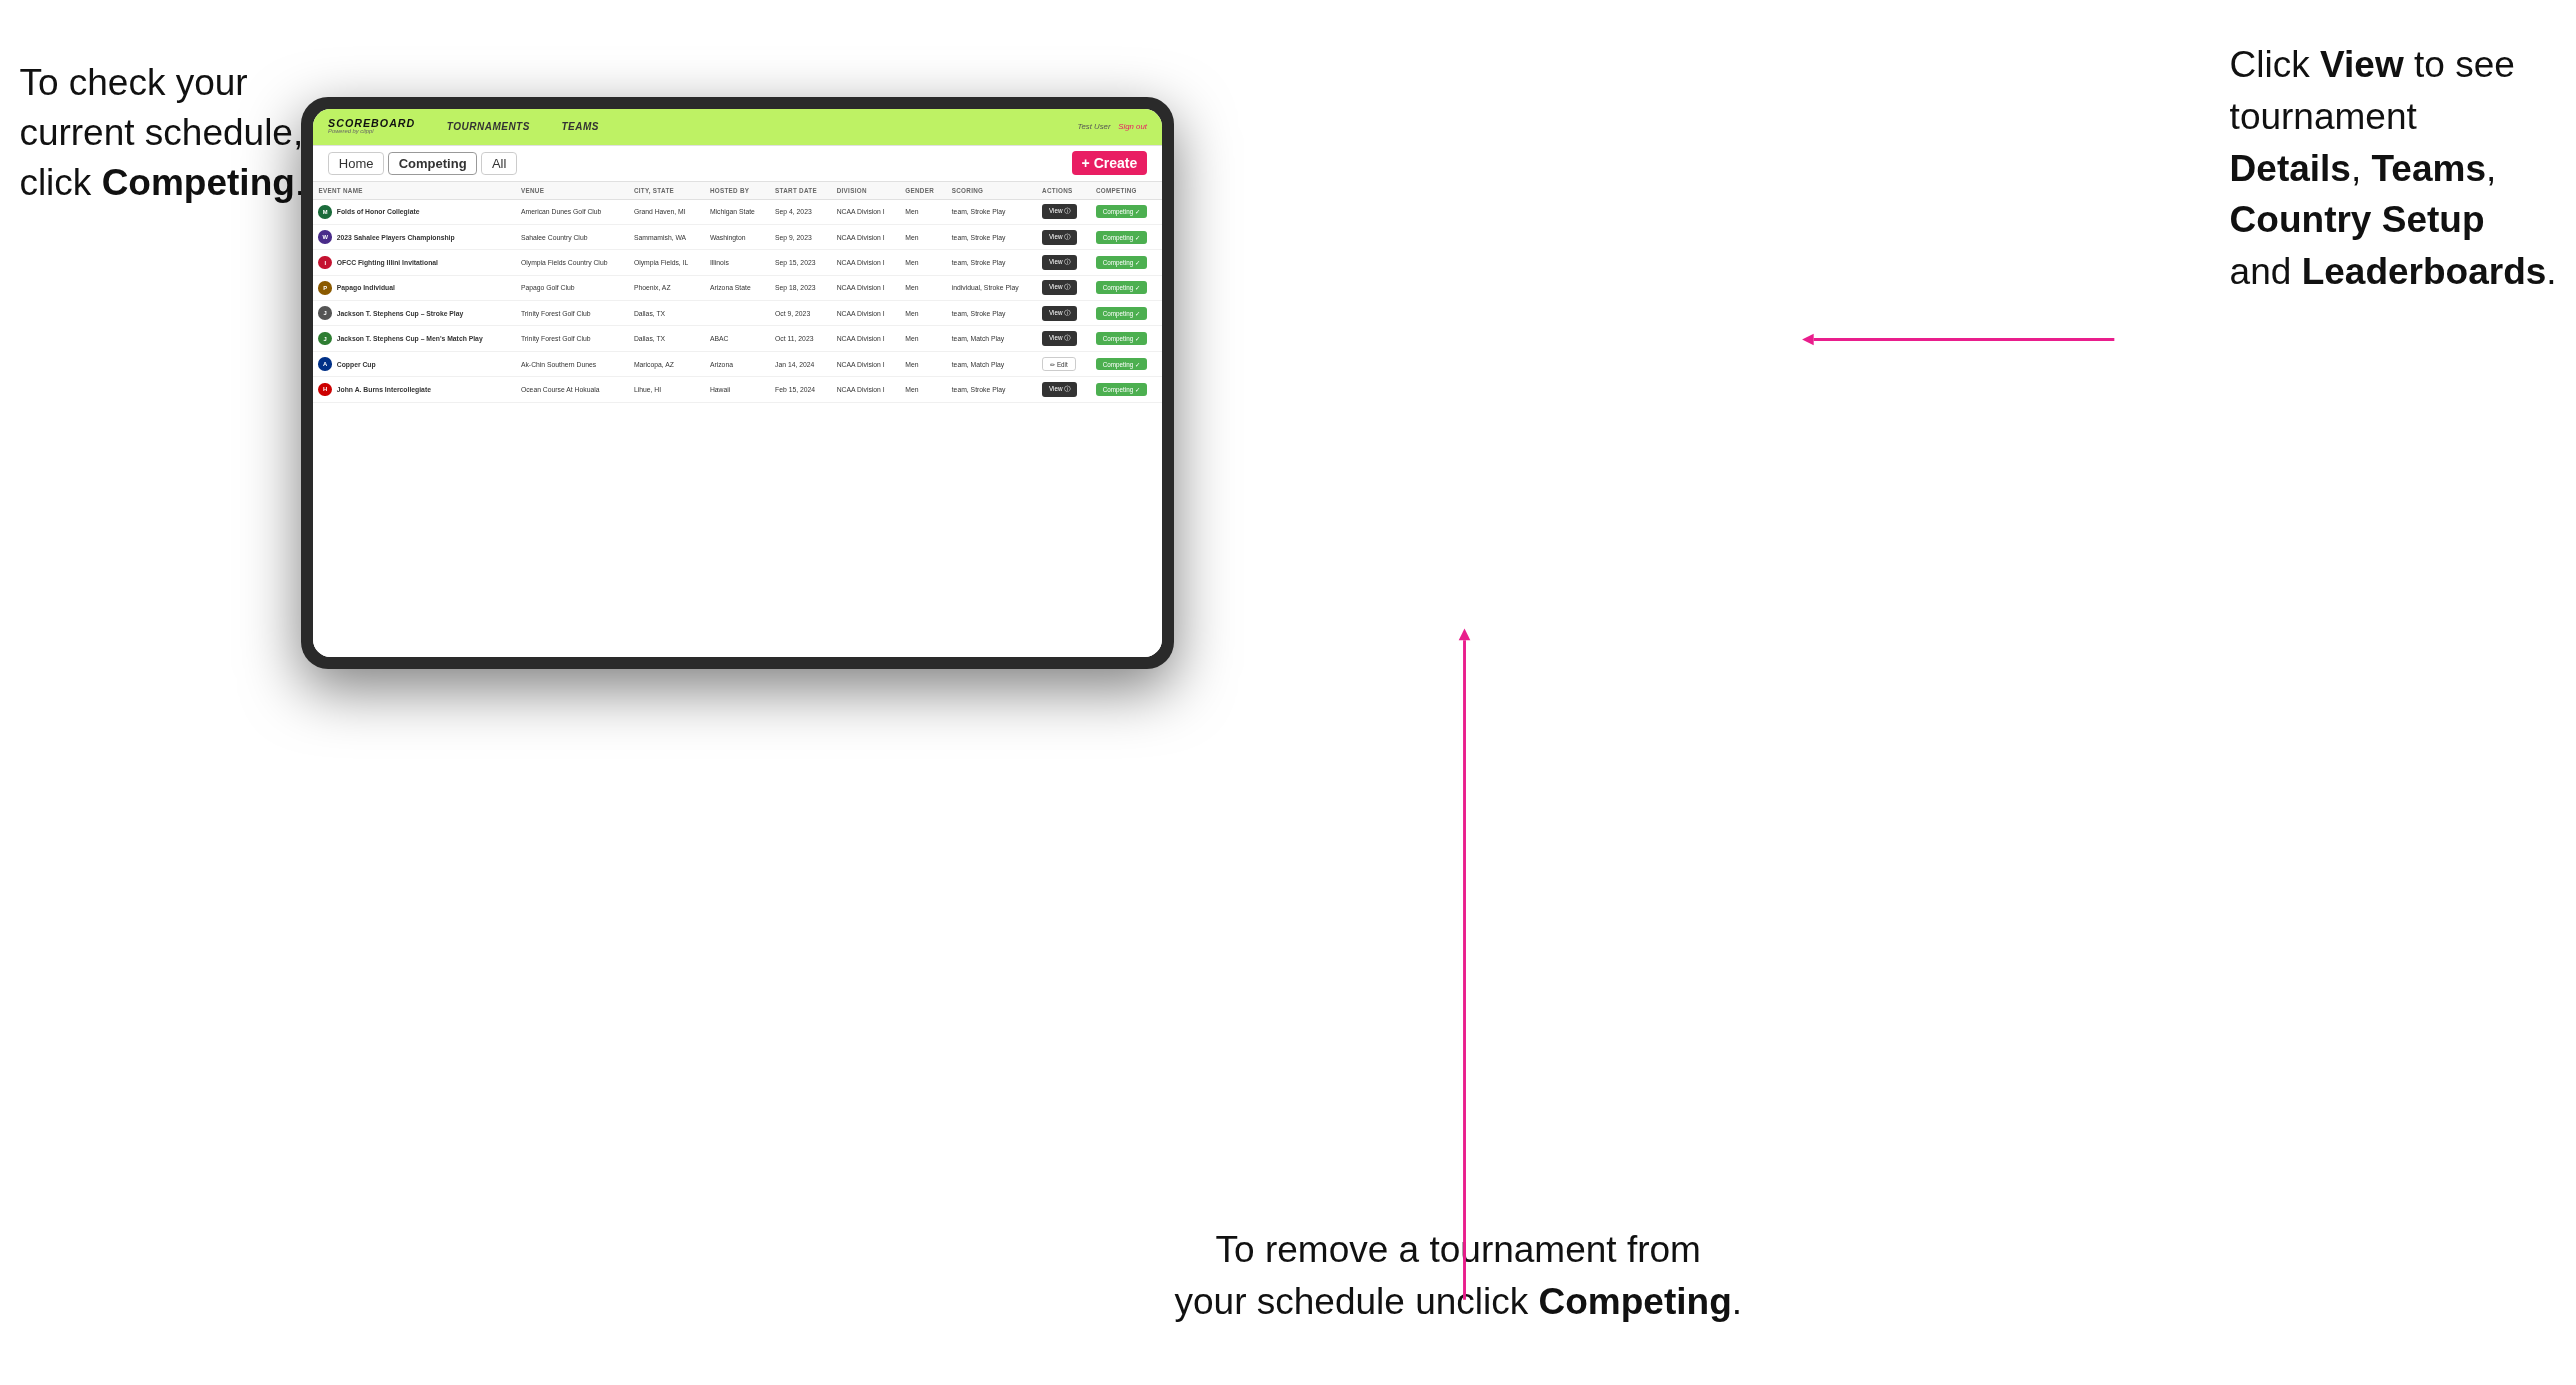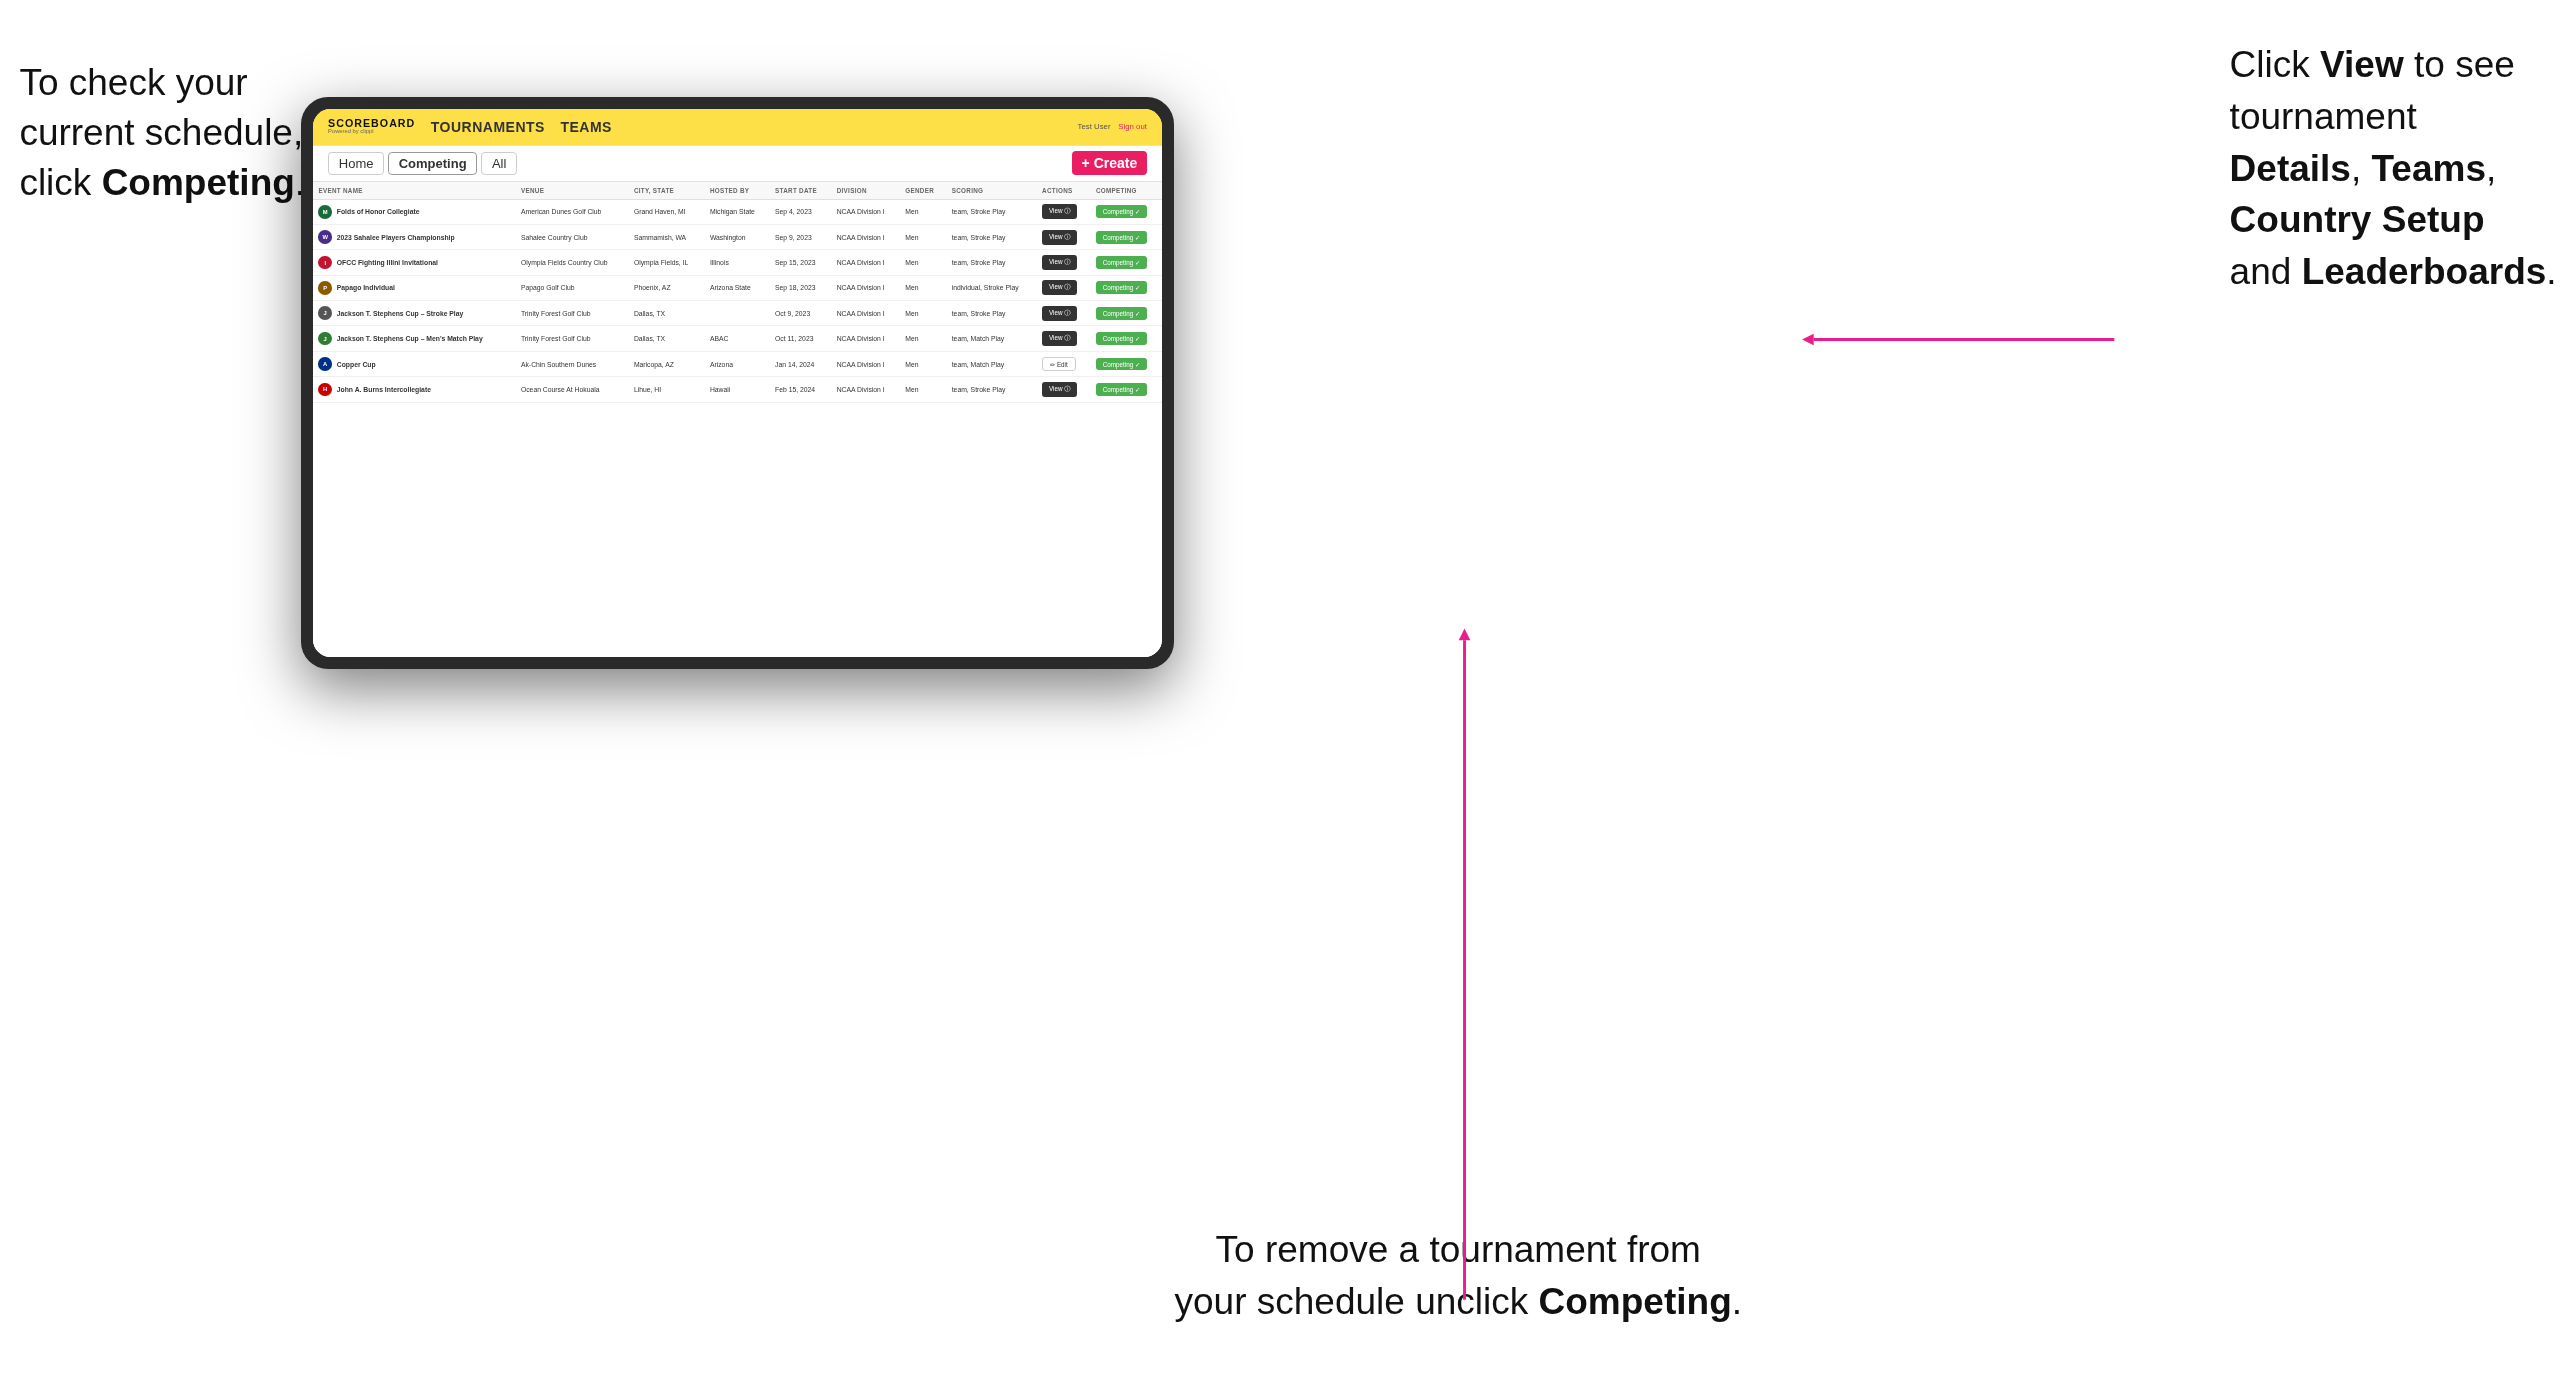--- a/index.html
+++ b/index.html
@@ -67,27 +67,28 @@
       height: 100%;
       background: #f5f5f5;
       border-radius: 17.5px;
       overflow: hidden;
       display: flex;
       flex-direction: column;
     }
 
     
     .navbar {
-      background: #fde047;
+      background: #bef264;
       border-bottom: 1px solid #e0e0e0;
       padding: 0 15.5px;
       display: flex;
       align-items: center;
       height: 37px;
       flex-shrink: 0;
+      font-style: italic;
     }
 
     .scoreboard-logo {
       display: flex;
       flex-direction: column;
       margin-right: 15.5px;
     }
     .scoreboard-title {
       font-size: 10.7px;
       font-weight: 900;
@@ -100,26 +101,27 @@
       color: #666;
       line-height: 1.2;
     }
 
     .nav-links {
       display: flex;
       gap: 15.5px;
       flex: 1;
     }
     .nav-link {
-      font-size: 14px;
+      font-size: 10px;
       color: #333;
       font-weight: 600;
       cursor: pointer;
       text-transform: uppercase;
       letter-spacing: 0.5px;
+      margin-left: 16px;
     }
 
     .nav-right {
       display: flex;
       align-items: center;
       gap: 7.8px;
       font-size: 7.8px;
       color: #555;
     }
 

